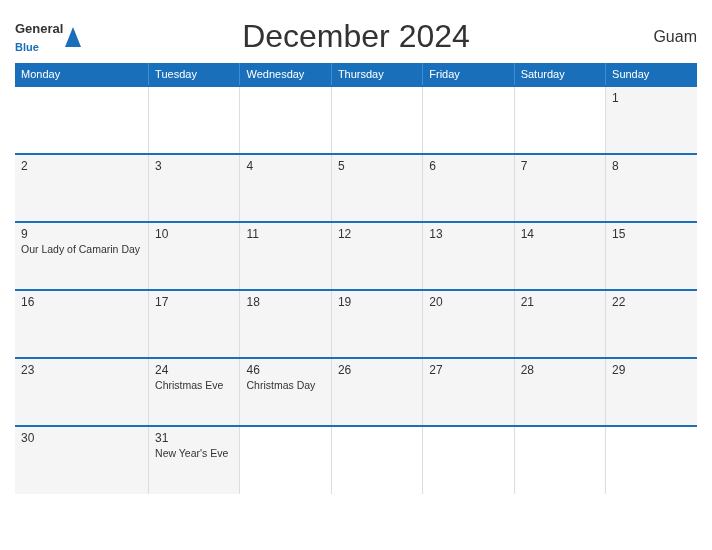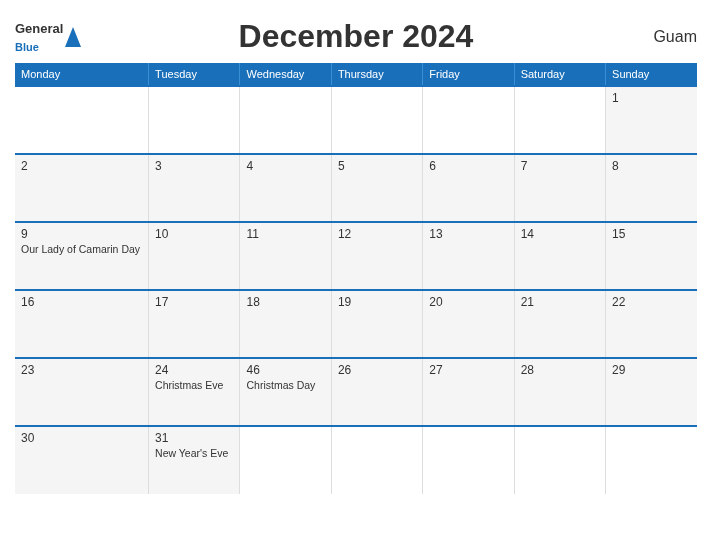--- a/index.html
+++ b/index.html
@@ -39,21 +39,21 @@
       line-height: 1;
     }
     .logo-blue {
       font-size: 11px;
       font-weight: bold;
       color: #1a6fba;
       line-height: 1;
     }
     .title {
       font-size: 32px;
-      font-weight: bold;
+      font-weight: normal;
       color: #333;
       text-align: center;
     }
     .region {
       position: absolute;
       right: 0;
       top: 50%;
       transform: translateY(-50%);
       font-size: 16px;
       color: #333;

